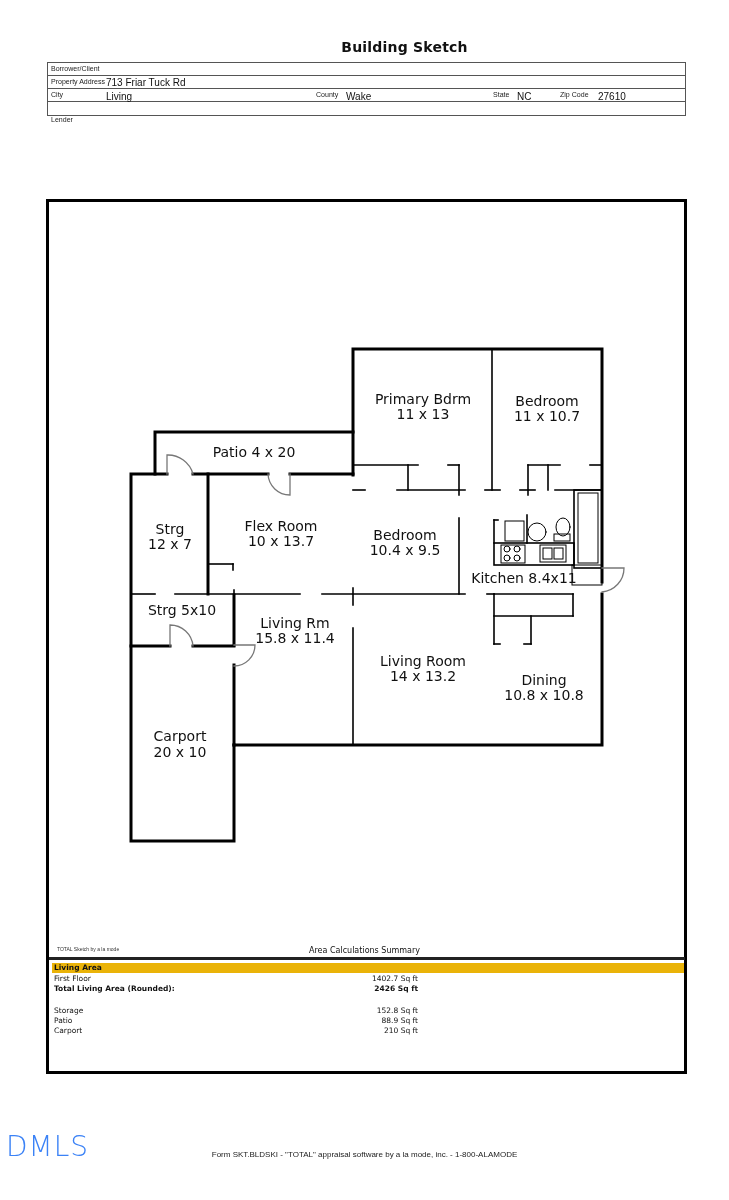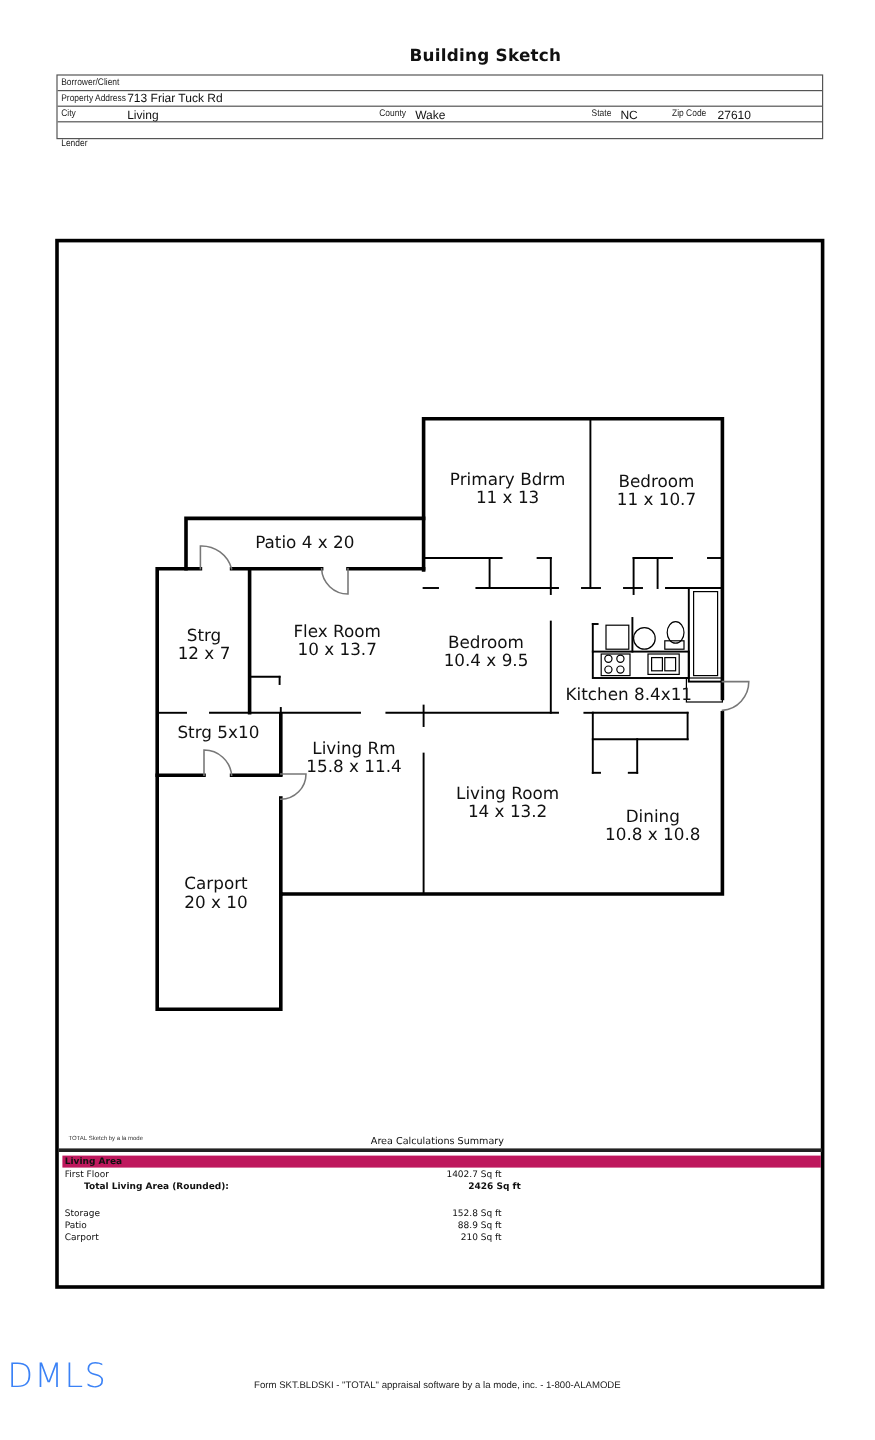--- a/index.html
+++ b/index.html
@@ -10,22 +10,22 @@
   .hdr-row:last-child { border-bottom: none; margin-top: 12px; }
   .lbl { position: absolute; top: 1px; font-size: 8px; color: #222; transform: scaleX(0.88); transform-origin: left; }
   .val { position: absolute; top: 1px; font-size: 10px; color: #111; }
   .frame { position: absolute; left: 46px; top: 199px; width: 641px; height: 875px; border: 3px solid #000; box-sizing: border-box; }
   .plan { position: absolute; left: 0; top: 0; }
   .room-label { font-family: "DejaVu Sans", sans-serif; font-size: 14px; fill: #111; text-anchor: middle; }
   .sum-caption { position: absolute; left: 57px; top: 946px; font-size: 5px; color: #333; }
   .sum-title { position: absolute; left: 0; width: 729px; top: 946px; text-align: center; font-size: 8px; font-weight: normal; font-family: "DejaVu Sans", sans-serif; }
   .sum-box { position: absolute; left: 49px; top: 957px; width: 636px; height: 115px; border-top: 3px solid #222; box-sizing: border-box; }
   .sum-row { position: absolute; left: 3px; width: 632px; height: 10px; font-size: 7.5px; font-family: "DejaVu Sans", sans-serif; line-height: 10px; }
-  .sum-row.band { background: #be185d; font-weight: bold; }
-  .sum-row.bold { font-weight: bold; margin-left: 16px; }
+  .sum-row.band { background: #eab308; font-weight: bold; }
+  .sum-row.bold { font-weight: bold; }
   .sum-row .n { position: absolute; left: 2px; }
   .sum-row .v { position: absolute; right: 266px; text-align: right; }
   .dmls { position: absolute; left: 6px; top: 1130px; font-size: 28px; font-weight: 100; color: #3b82f6; letter-spacing: 1px; font-family: "DejaVu Sans", sans-serif; }
   .footer { position: absolute; left: 0; width: 729px; top: 1150px; text-align: center; font-size: 8px; color: #222; }
 </style>
 </head>
 <body>
 
 <div class="title">Building Sketch</div>
 

